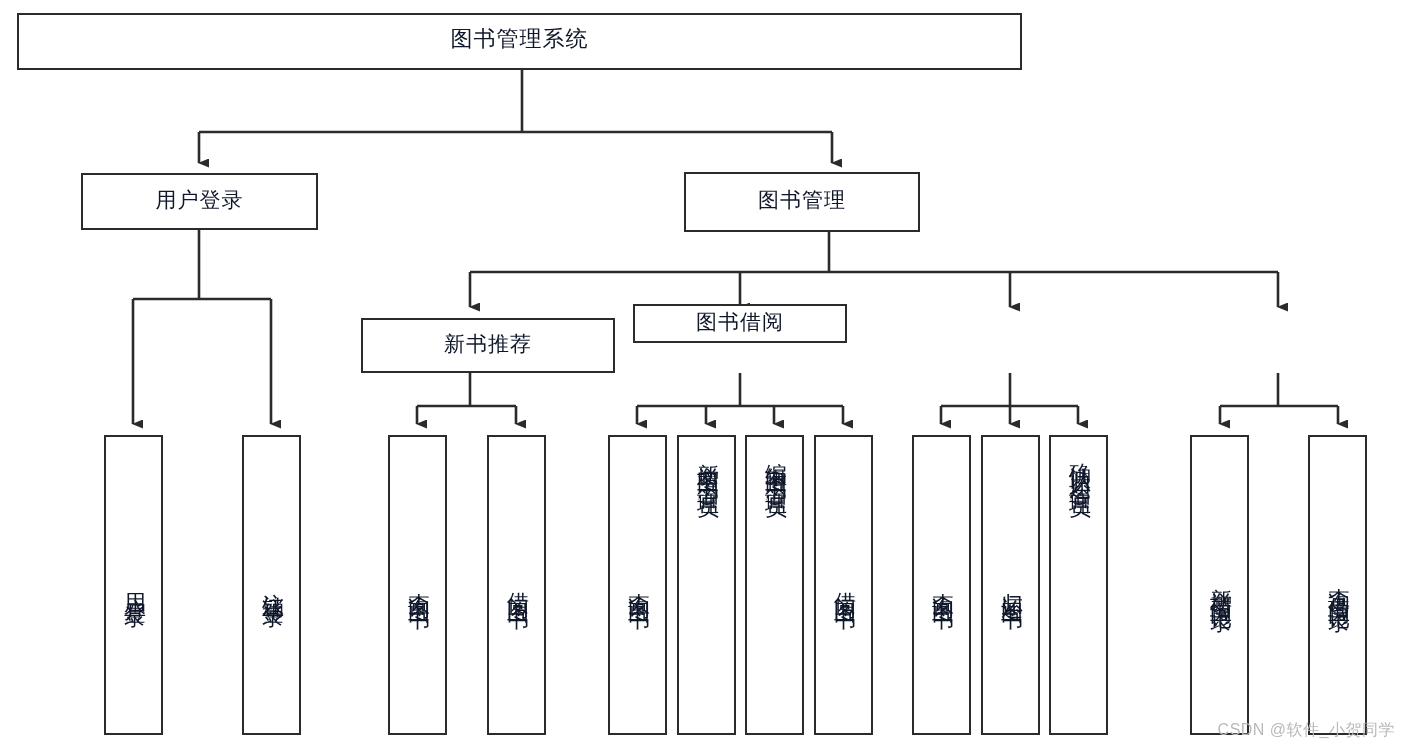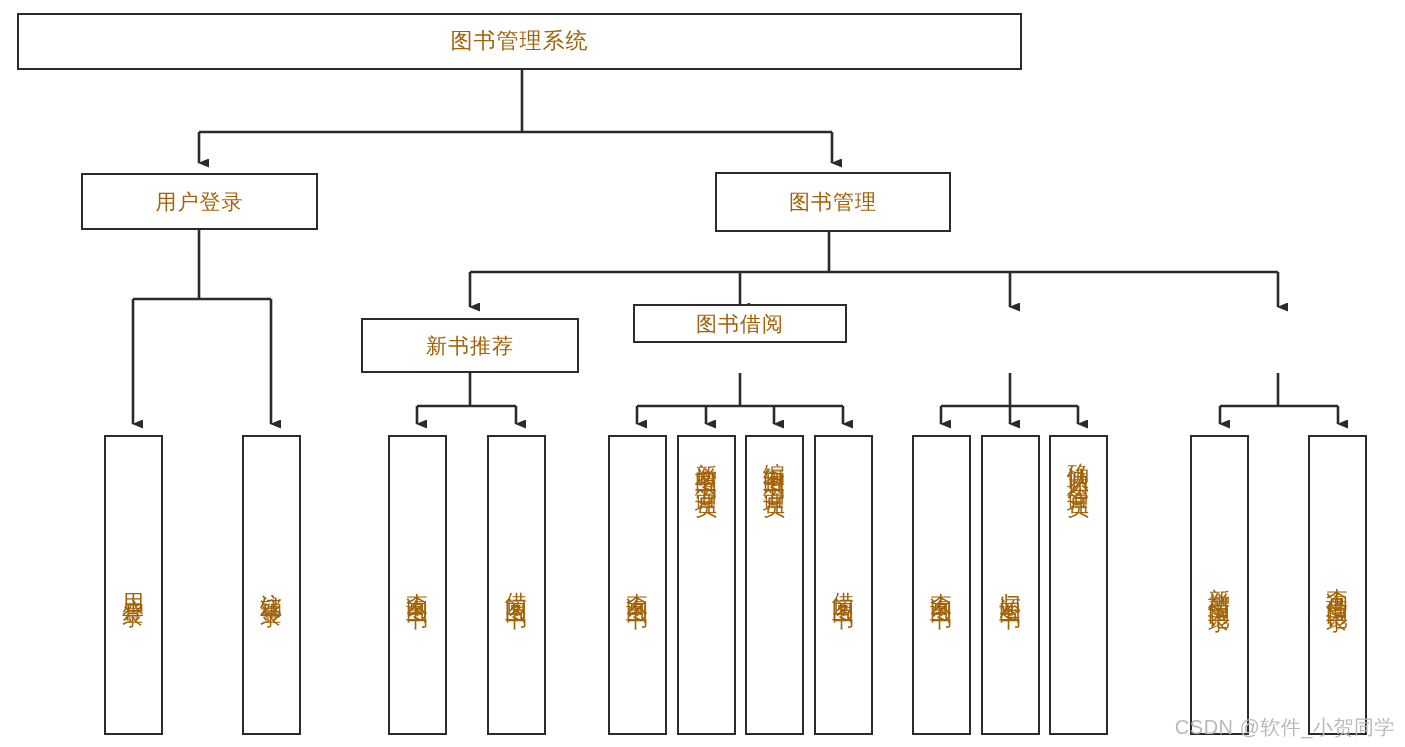--- a/index.html
+++ b/index.html
@@ -11,21 +11,22 @@
   svg#wires{position:absolute;left:0;top:0;width:1405px;height:747px;}
 
   .node{
     position:absolute;
     box-sizing:border-box;
     background:#ffffff;
     border:2px solid #2b2b2b;
     display:flex;
     align-items:center;
     justify-content:center;
-    color:#a16207;
+    color:#0f172a;
+    font-family:Liberation Mono, monospace;
   }
   .node .lbl{
     display:block;
     text-align:center;
     line-height:1.12;
     white-space:nowrap;
   }
   
   .node.h .lbl{font-size:21px;letter-spacing:1px;}
   .node.root .lbl{font-size:22px;letter-spacing:1px;}
@@ -38,21 +39,21 @@
     font-size:22px;
     line-height:1.05;
     letter-spacing:5px;
     white-space:nowrap;
   }
   .node.v.mid{align-items:center;padding-top:0;}
 
   #watermark{
     position:absolute;
     right:10px;bottom:6px;
-    font-size:20px;
+    font-size:16px;
     color:#b9b9b9;
     letter-spacing:0.5px;
     white-space:nowrap;
     pointer-events:none;
   }
 </style>
 </head>
 <body>
 
 <div id="stage">
@@ -107,25 +108,25 @@
     </g>
   </svg>
 
   <div class="node h root" style="left:17px;top:13px;width:1005px;height:57px;">
     <span class="lbl">图书管理系统</span>
   </div>
 
   <div class="node h" style="left:81px;top:173px;width:237px;height:57px;">
     <span class="lbl">用户登录</span>
   </div>
-  <div class="node h" style="left:715px;top:172px;width:236px;height:60px;">
+  <div class="node h" style="left:684px;top:172px;width:236px;height:60px;">
     <span class="lbl">图书管理</span>
   </div>
 
-  <div class="node h" style="left:361px;top:318px;width:218px;height:55px;">
+  <div class="node h" style="left:361px;top:318px;width:254px;height:55px;">
     <span class="lbl">新书推荐</span>
   </div>
   <div class="node h" style="left:633px;top:304px;width:214px;height:39px;">
     <span class="lbl">图书借阅</span>
   </div>
 
   <div class="node v mid" style="left:104px;top:435px;width:59px;height:300px;">
     <span class="lbl">用户登录</span>
   </div>
   <div class="node v mid" style="left:242px;top:435px;width:59px;height:300px;">

